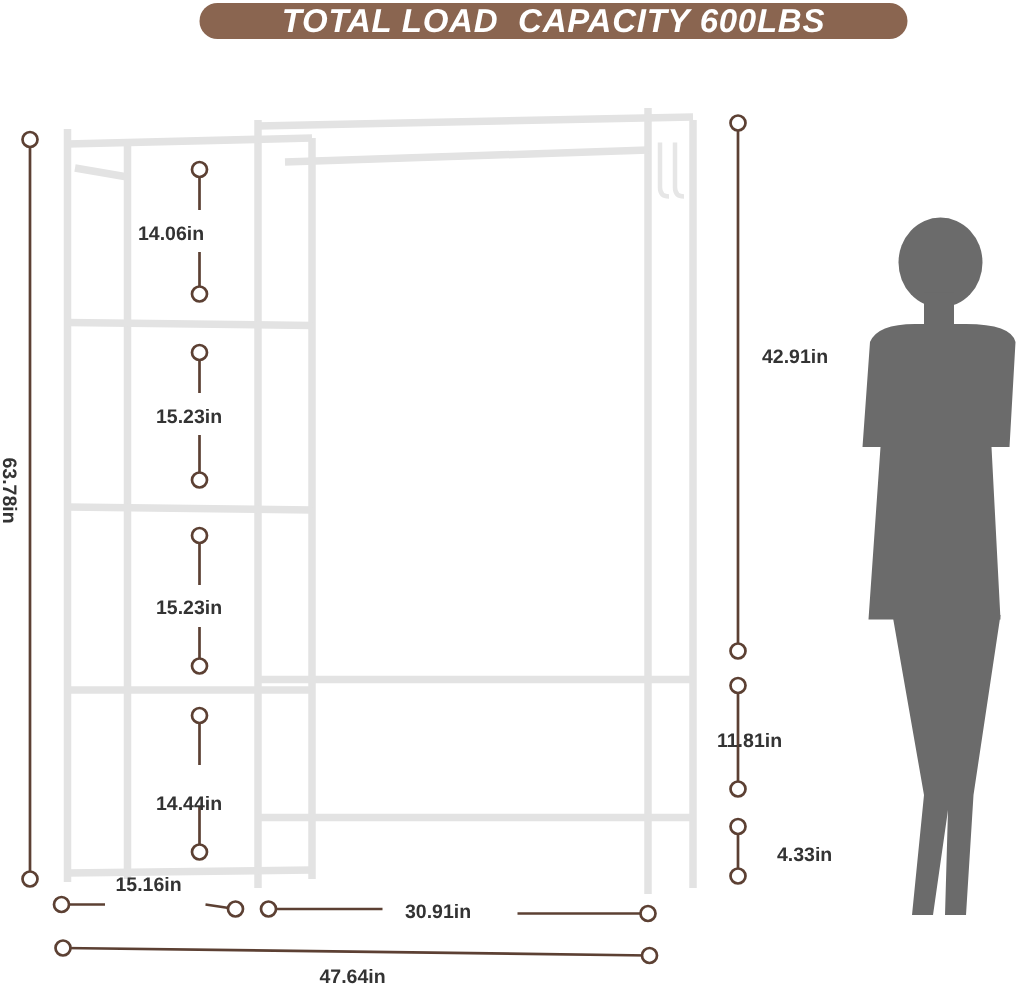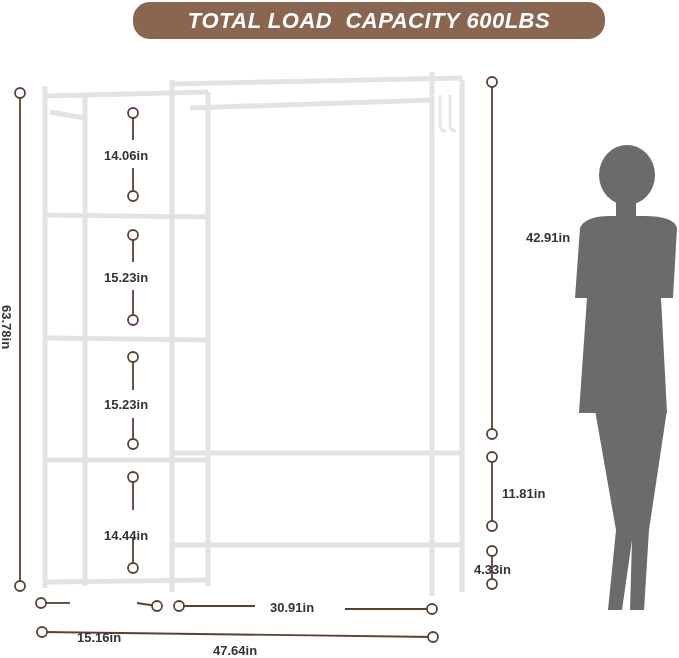--- a/index.html
+++ b/index.html
@@ -1,18 +1,18 @@
 <!DOCTYPE html>
 <html><head>
 <meta charset="utf-8">
 <style>
   html, body { margin:0; padding:0; background:#ffffff; }
   body { width:679px; height:658px; position:relative; overflow:hidden;
          font-family:"Liberation Sans", sans-serif; }
-  .banner { position:absolute; left:133px; top:2px; width:472px; height:37px;
+  .banner { position:absolute; left:133px; top:2px; width:472px; height:24px;
             background:#8a6550; border-radius:17px; display:flex; align-items:center;
             justify-content:center; color:#ffffff; font-weight:bold; font-style:italic;
             font-size:22px; letter-spacing:0.5px; white-space:pre; }
   svg.art { position:absolute; left:0; top:0; }
   .lbl { position:absolute; font-size:13px; font-weight:bold; color:#333;
          white-space:nowrap; }
   .lbl.vert { transform:rotate(90deg); transform-origin:left top; }
 </style>
 </head>
 <body>
@@ -96,23 +96,23 @@
   </g>
 
   <g fill="#6b6b6b">
     <ellipse cx="627" cy="175" rx="28" ry="30"></ellipse>
     <rect x="616" y="195" width="20" height="26"></rect>
     <path d="M580 228 q5 -12 30 -12 h34 q30 0 33 12 l-4 70 l-12 0 l6 115 h-88 l8 -115 l-12 0 z"></path>
     <path d="M595 410 h72 l-18 120 l-5 80 h-14 l2 -70 l-10 70 h-14 l8 -80 z"></path>
   </g>
 </svg>
 
-<span class="lbl" style="left:104px;top:148px">14.06in</span>
+<span class="lbl" style="left:92px;top:148px">14.06in</span>
 <span class="lbl" style="left:104px;top:270px">15.23in</span>
 <span class="lbl" style="left:104px;top:397px">15.23in</span>
 <span class="lbl" style="left:104px;top:528px">14.44in</span>
 <span class="lbl vert" style="left:14px;top:305px">63.78in</span>
-<span class="lbl" style="left:526px;top:230px">42.91in</span>
-<span class="lbl" style="left:502px;top:486px">11.81in</span>
-<span class="lbl" style="left:474px;top:562px">4.33in</span>
-<span class="lbl" style="left:77px;top:630px">15.16in</span>
+<span class="lbl" style="left:508px;top:230px">42.91in</span>
+<span class="lbl" style="left:478px;top:486px">11.81in</span>
+<span class="lbl" style="left:518px;top:562px">4.33in</span>
+<span class="lbl" style="left:77px;top:582px">15.16in</span>
 <span class="lbl" style="left:270px;top:600px">30.91in</span>
 <span class="lbl" style="left:213px;top:643px">47.64in</span>
 
 </body></html>

